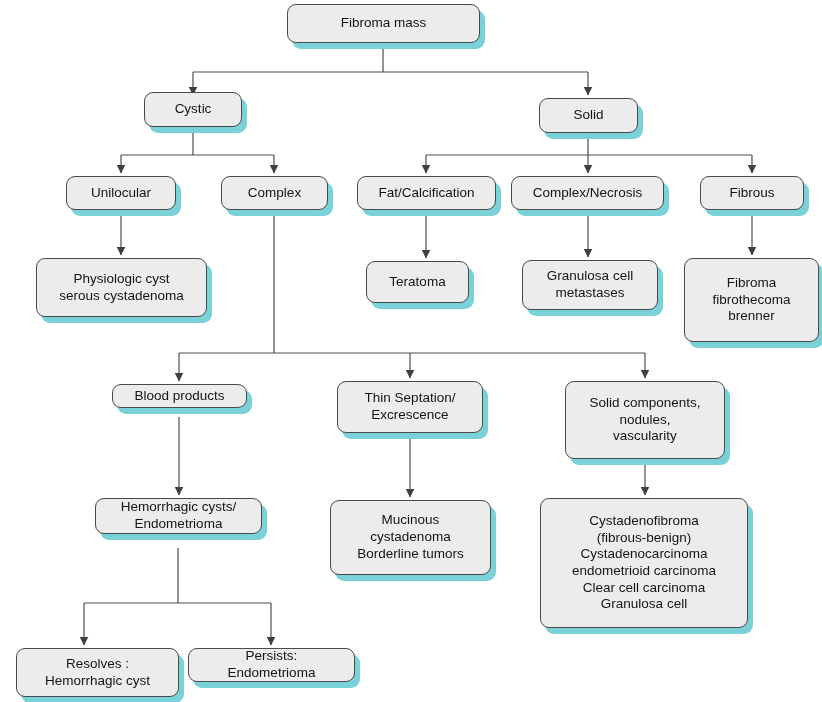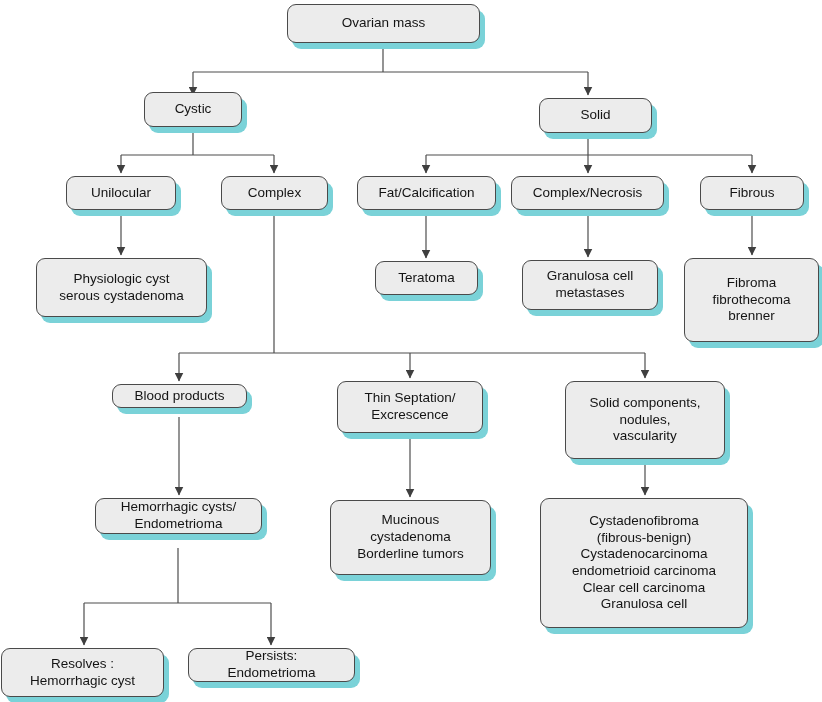--- a/index.html
+++ b/index.html
@@ -68,40 +68,40 @@
     <path d="M179 353 V381" stroke="#4d4d4d" stroke-width="1.2" fill="none" marker-end="url(#arrow)"></path>
     <path d="M410 353 V378" stroke="#4d4d4d" stroke-width="1.2" fill="none" marker-end="url(#arrow)"></path>
     <path d="M645 353 V378" stroke="#4d4d4d" stroke-width="1.2" fill="none" marker-end="url(#arrow)"></path>
     <path d="M179 417 V495" stroke="#4d4d4d" stroke-width="1.2" fill="none" marker-end="url(#arrow)"></path>
     <path d="M410 433 V497" stroke="#4d4d4d" stroke-width="1.2" fill="none" marker-end="url(#arrow)"></path>
     <path d="M645 459 V495" stroke="#4d4d4d" stroke-width="1.2" fill="none" marker-end="url(#arrow)"></path>
     <path d="M84 603 V645" stroke="#4d4d4d" stroke-width="1.2" fill="none" marker-end="url(#arrow)"></path>
     <path d="M271 603 V645" stroke="#4d4d4d" stroke-width="1.2" fill="none" marker-end="url(#arrow)"></path>
   </svg>
 
-  <div class="node" style="left:287px;top:4px;width:193px;height:39px">Ovarian mass</div>
+  <div class="node" style="left:287px;top:4px;width:193px;height:39px">Fibroma mass</div>
 
   <div class="node" style="left:144px;top:92px;width:98px;height:35px">Cystic</div>
 
-  <div class="node" style="left:539px;top:98px;width:113px;height:35px">Solid</div>
+  <div class="node" style="left:539px;top:98px;width:99px;height:35px">Solid</div>
 
   <div class="node" style="left:66px;top:176px;width:110px;height:34px">Unilocular</div>
 
   <div class="node" style="left:221px;top:176px;width:107px;height:34px">Complex</div>
 
   <div class="node" style="left:357px;top:176px;width:139px;height:34px">Fat/Calcification</div>
 
   <div class="node" style="left:511px;top:176px;width:153px;height:34px">Complex/Necrosis</div>
 
   <div class="node" style="left:36px;top:258px;width:171px;height:59px">Physiologic cyst
 serous cystadenoma</div>
 
   <div class="node" style="left:700px;top:176px;width:104px;height:34px">Fibrous</div>
 
-  <div class="node" style="left:375px;top:261px;width:103px;height:34px">Teratoma</div>
+  <div class="node" style="left:366px;top:261px;width:103px;height:42px">Teratoma</div>
 
   <div class="node" style="left:522px;top:260px;width:136px;height:50px">Granulosa cell
 metastases</div>
 
   <div class="node" style="left:684px;top:258px;width:135px;height:84px">Fibroma
 fibrothecoma
 brenner</div>
 
   <div class="node" style="left:112px;top:384px;width:135px;height:24px">Blood products</div>
 
@@ -119,19 +119,19 @@
 cystadenoma
 Borderline tumors</div>
 
   <div class="node" style="left:540px;top:498px;width:208px;height:130px">Cystadenofibroma
 (fibrous-benign)
 Cystadenocarcinoma
 endometrioid carcinoma
 Clear cell carcinoma
 Granulosa cell</div>
 
-  <div class="node" style="left:1px;top:648px;width:163px;height:49px">Resolves :
+  <div class="node" style="left:16px;top:648px;width:163px;height:49px">Resolves :
 Hemorrhagic cyst</div>
 
   <div class="node" style="left:188px;top:648px;width:167px;height:34px">Persists:
 Endometrioma</div>
 
 </div>
 
 </body></html>

